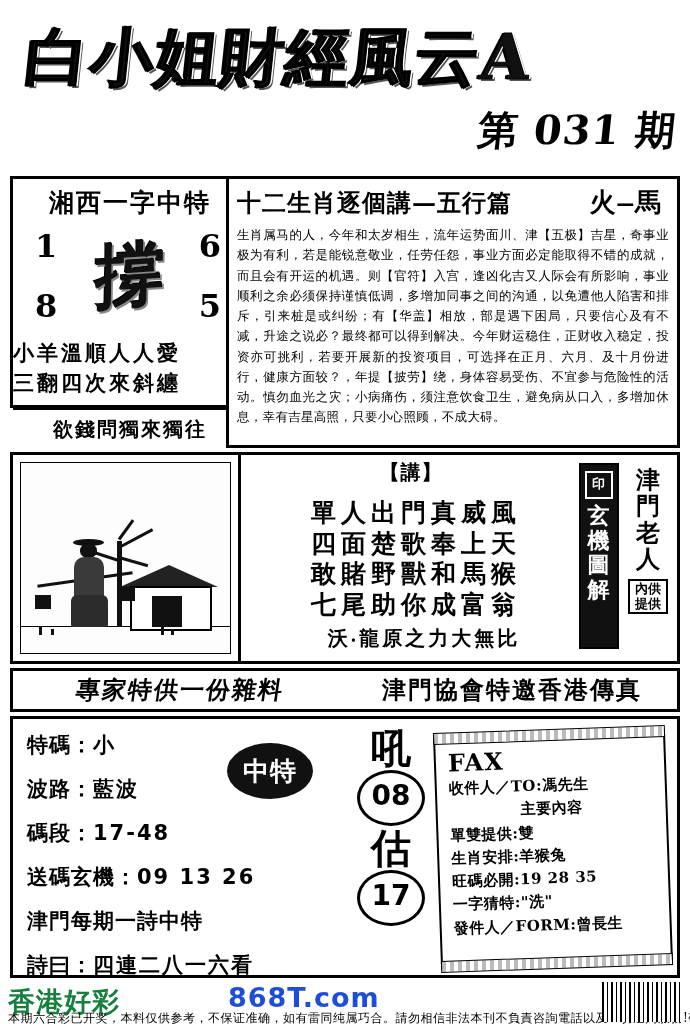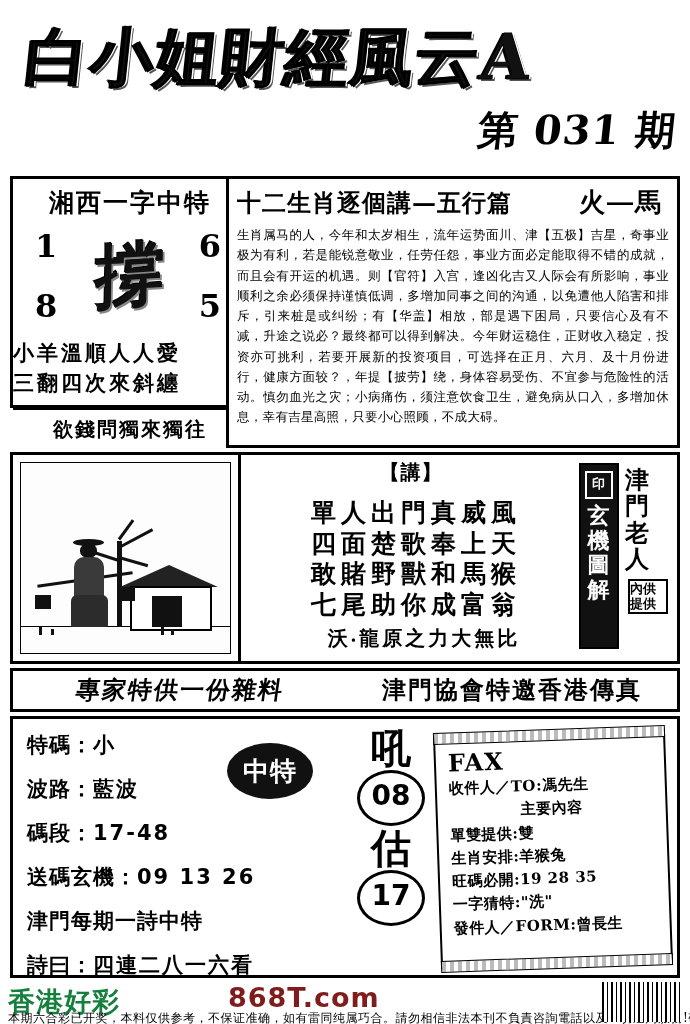--- a/index.html
+++ b/index.html
@@ -156,21 +156,21 @@
     white-space: nowrap;
     text-align: right;
   }
   .art-title {
     font-family: "DejaVu Serif", serif;
     font-weight: bold;
     font-size: 24px;
     letter-spacing: 1px;
   }
   .art-sub {
-    font-family: Liberation Sans, sans-serif;
+    font-family: Liberation Mono, monospace;
     font-weight: bold;
     font-size: 26px;
     letter-spacing: 2px;
     padding-right: 6px;
     margin-left: 40px;
   }
   .art-body {
     margin-top: 5px;
     font-family: "DejaVu Serif", serif;
     font-size: 12.5px;
@@ -374,20 +374,21 @@
     font-size: 13px;
     line-height: 22px;
   }
   .right-strip {
     position: absolute;
     right: 6px;
     top: 8px;
     width: 46px;
     height: 186px;
     box-sizing: border-box;
+    text-align: center;
     font-family: "DejaVu Serif", serif;
     font-weight: bold;
     font-size: 24px;
     line-height: 1.1;
     padding-top: 4px;
     letter-spacing: 0;
   }
   .right-strip .badge {
     display: block;
     margin: 6px auto 0 auto;
@@ -549,21 +550,21 @@
     font-size: 27px;
     color: #15803d;
     letter-spacing: 1px;
   }
   .foot-red2 {
     position: absolute;
     left: 228px; top: 0;
     font-family: "DejaVu Sans", sans-serif;
     font-weight: bold;
     font-size: 27px;
-    color: #7f1d1d;
+    color: #1d4ed8;
     letter-spacing: 1px;
   }
   .foot-note {
     position: absolute;
     left: 8px; top: 28px;
     font-family: "DejaVu Serif", serif;
     font-size: 12px;
     letter-spacing: 0.5px;
     white-space: nowrap;
   }

